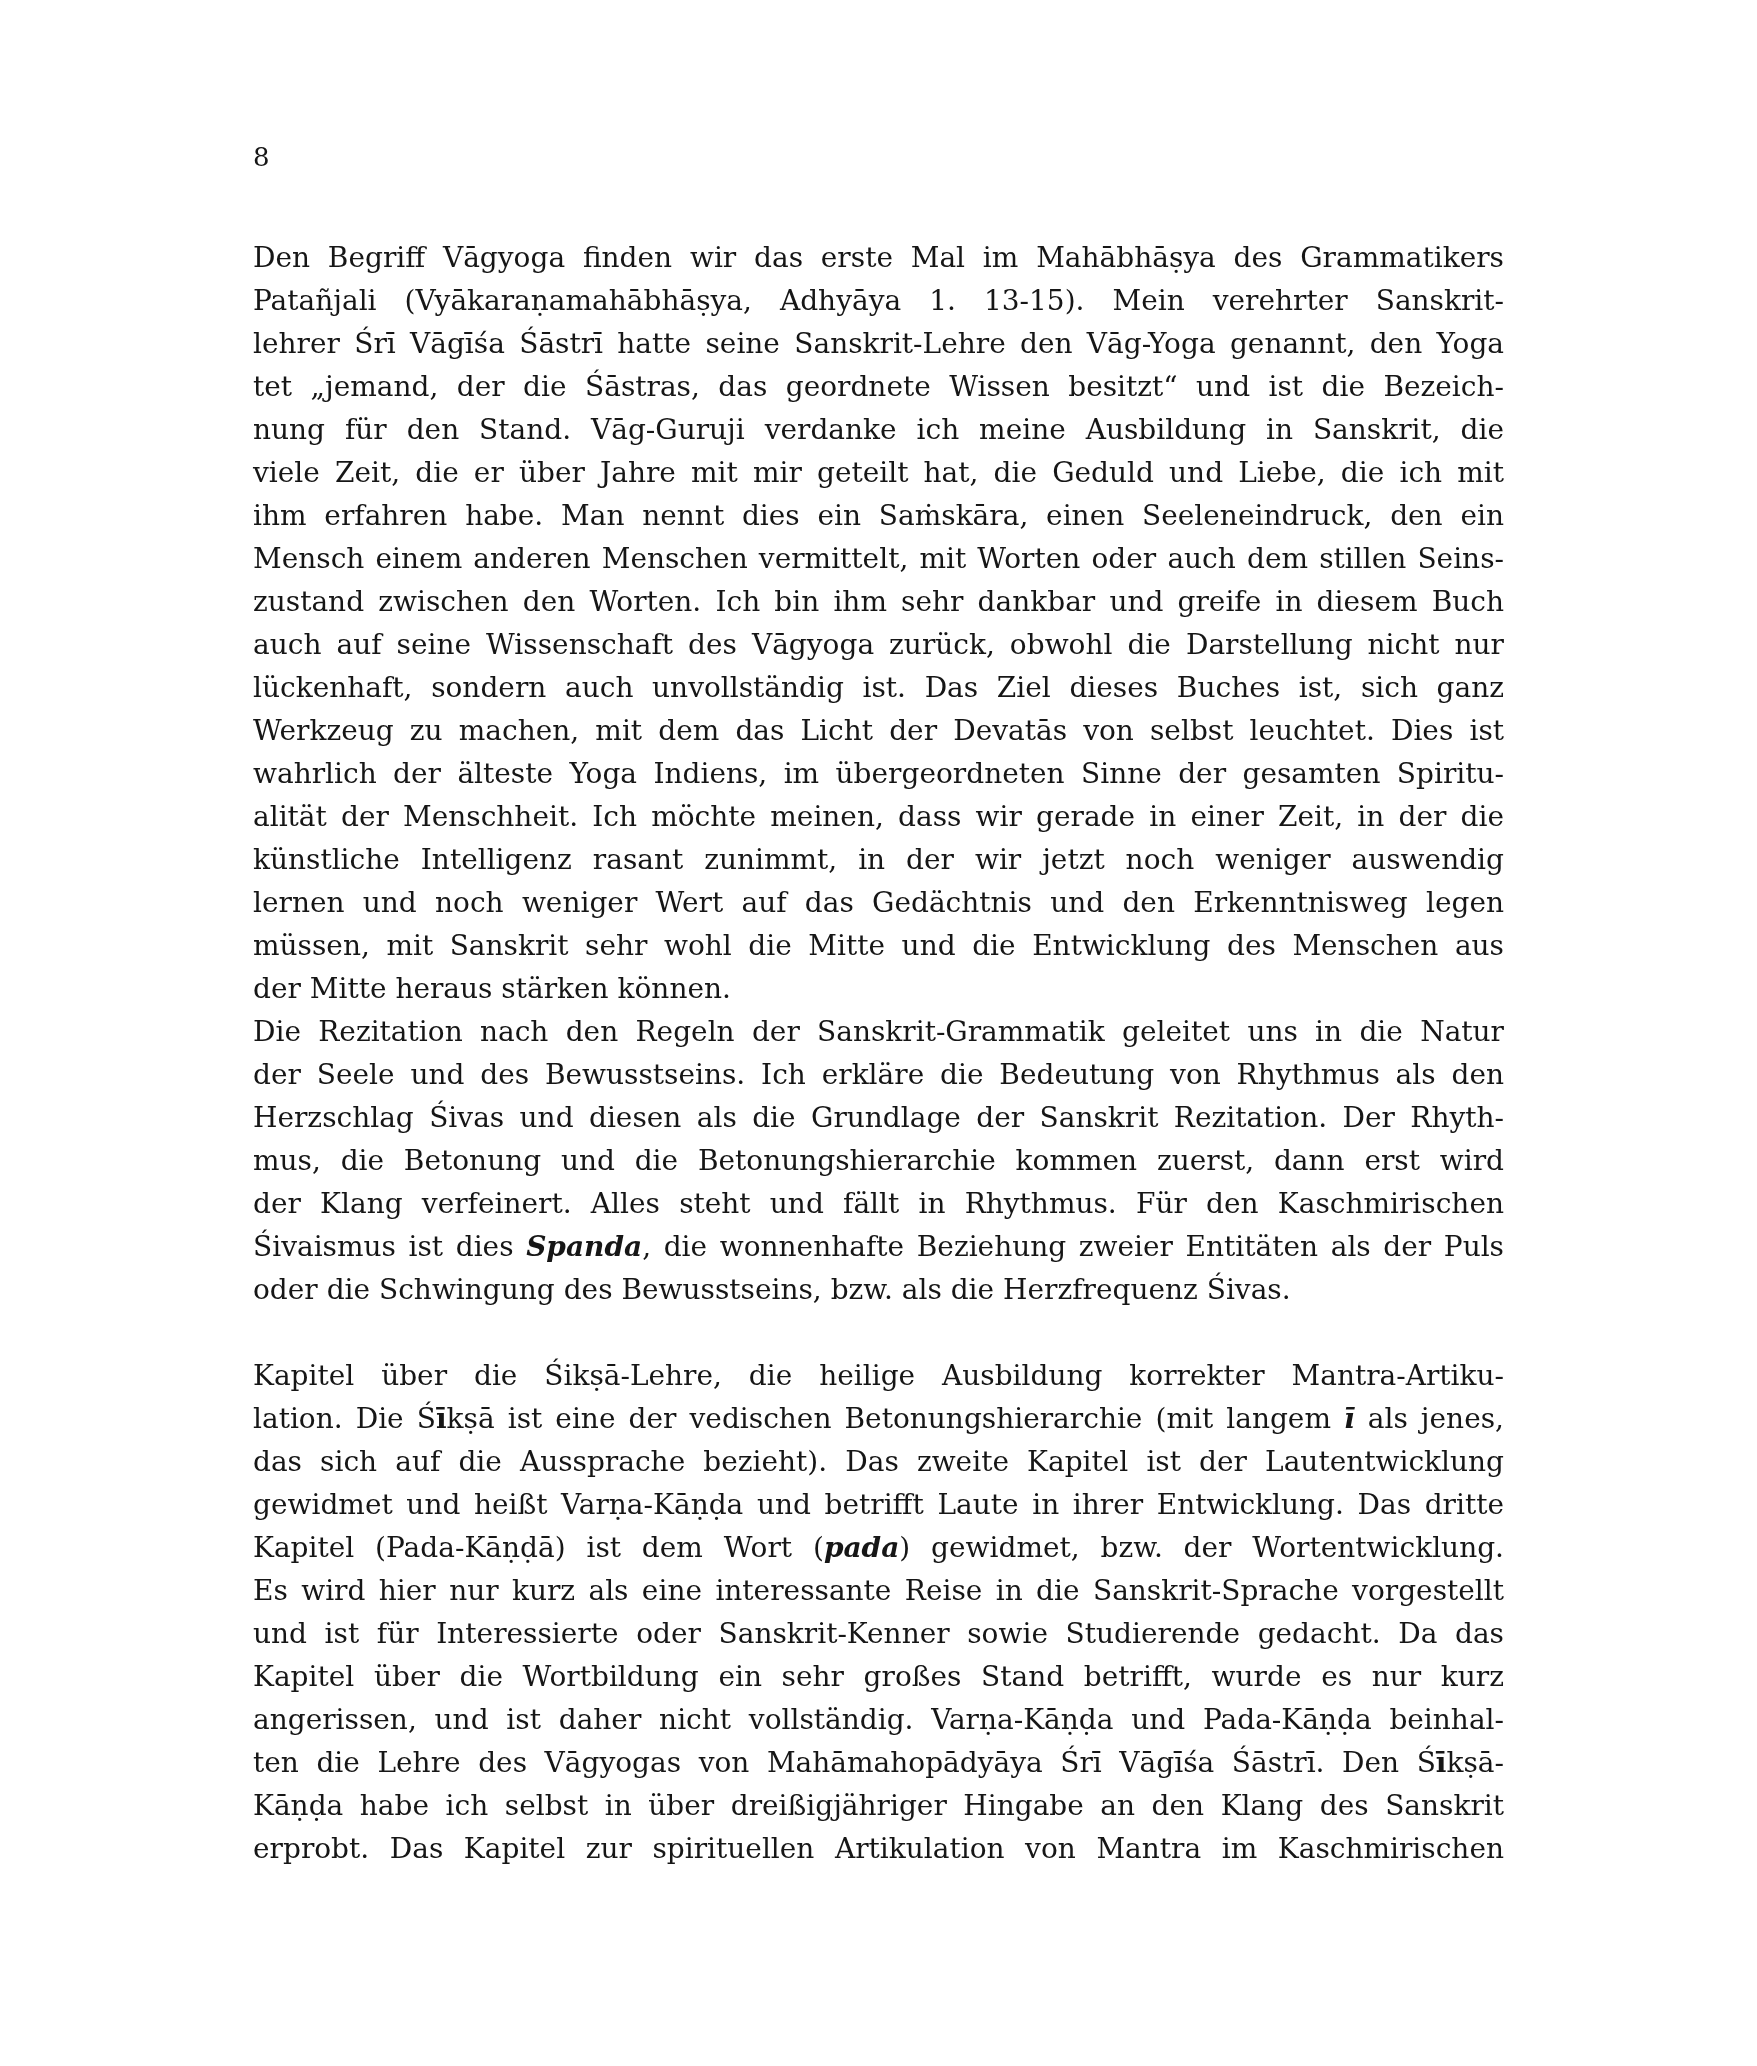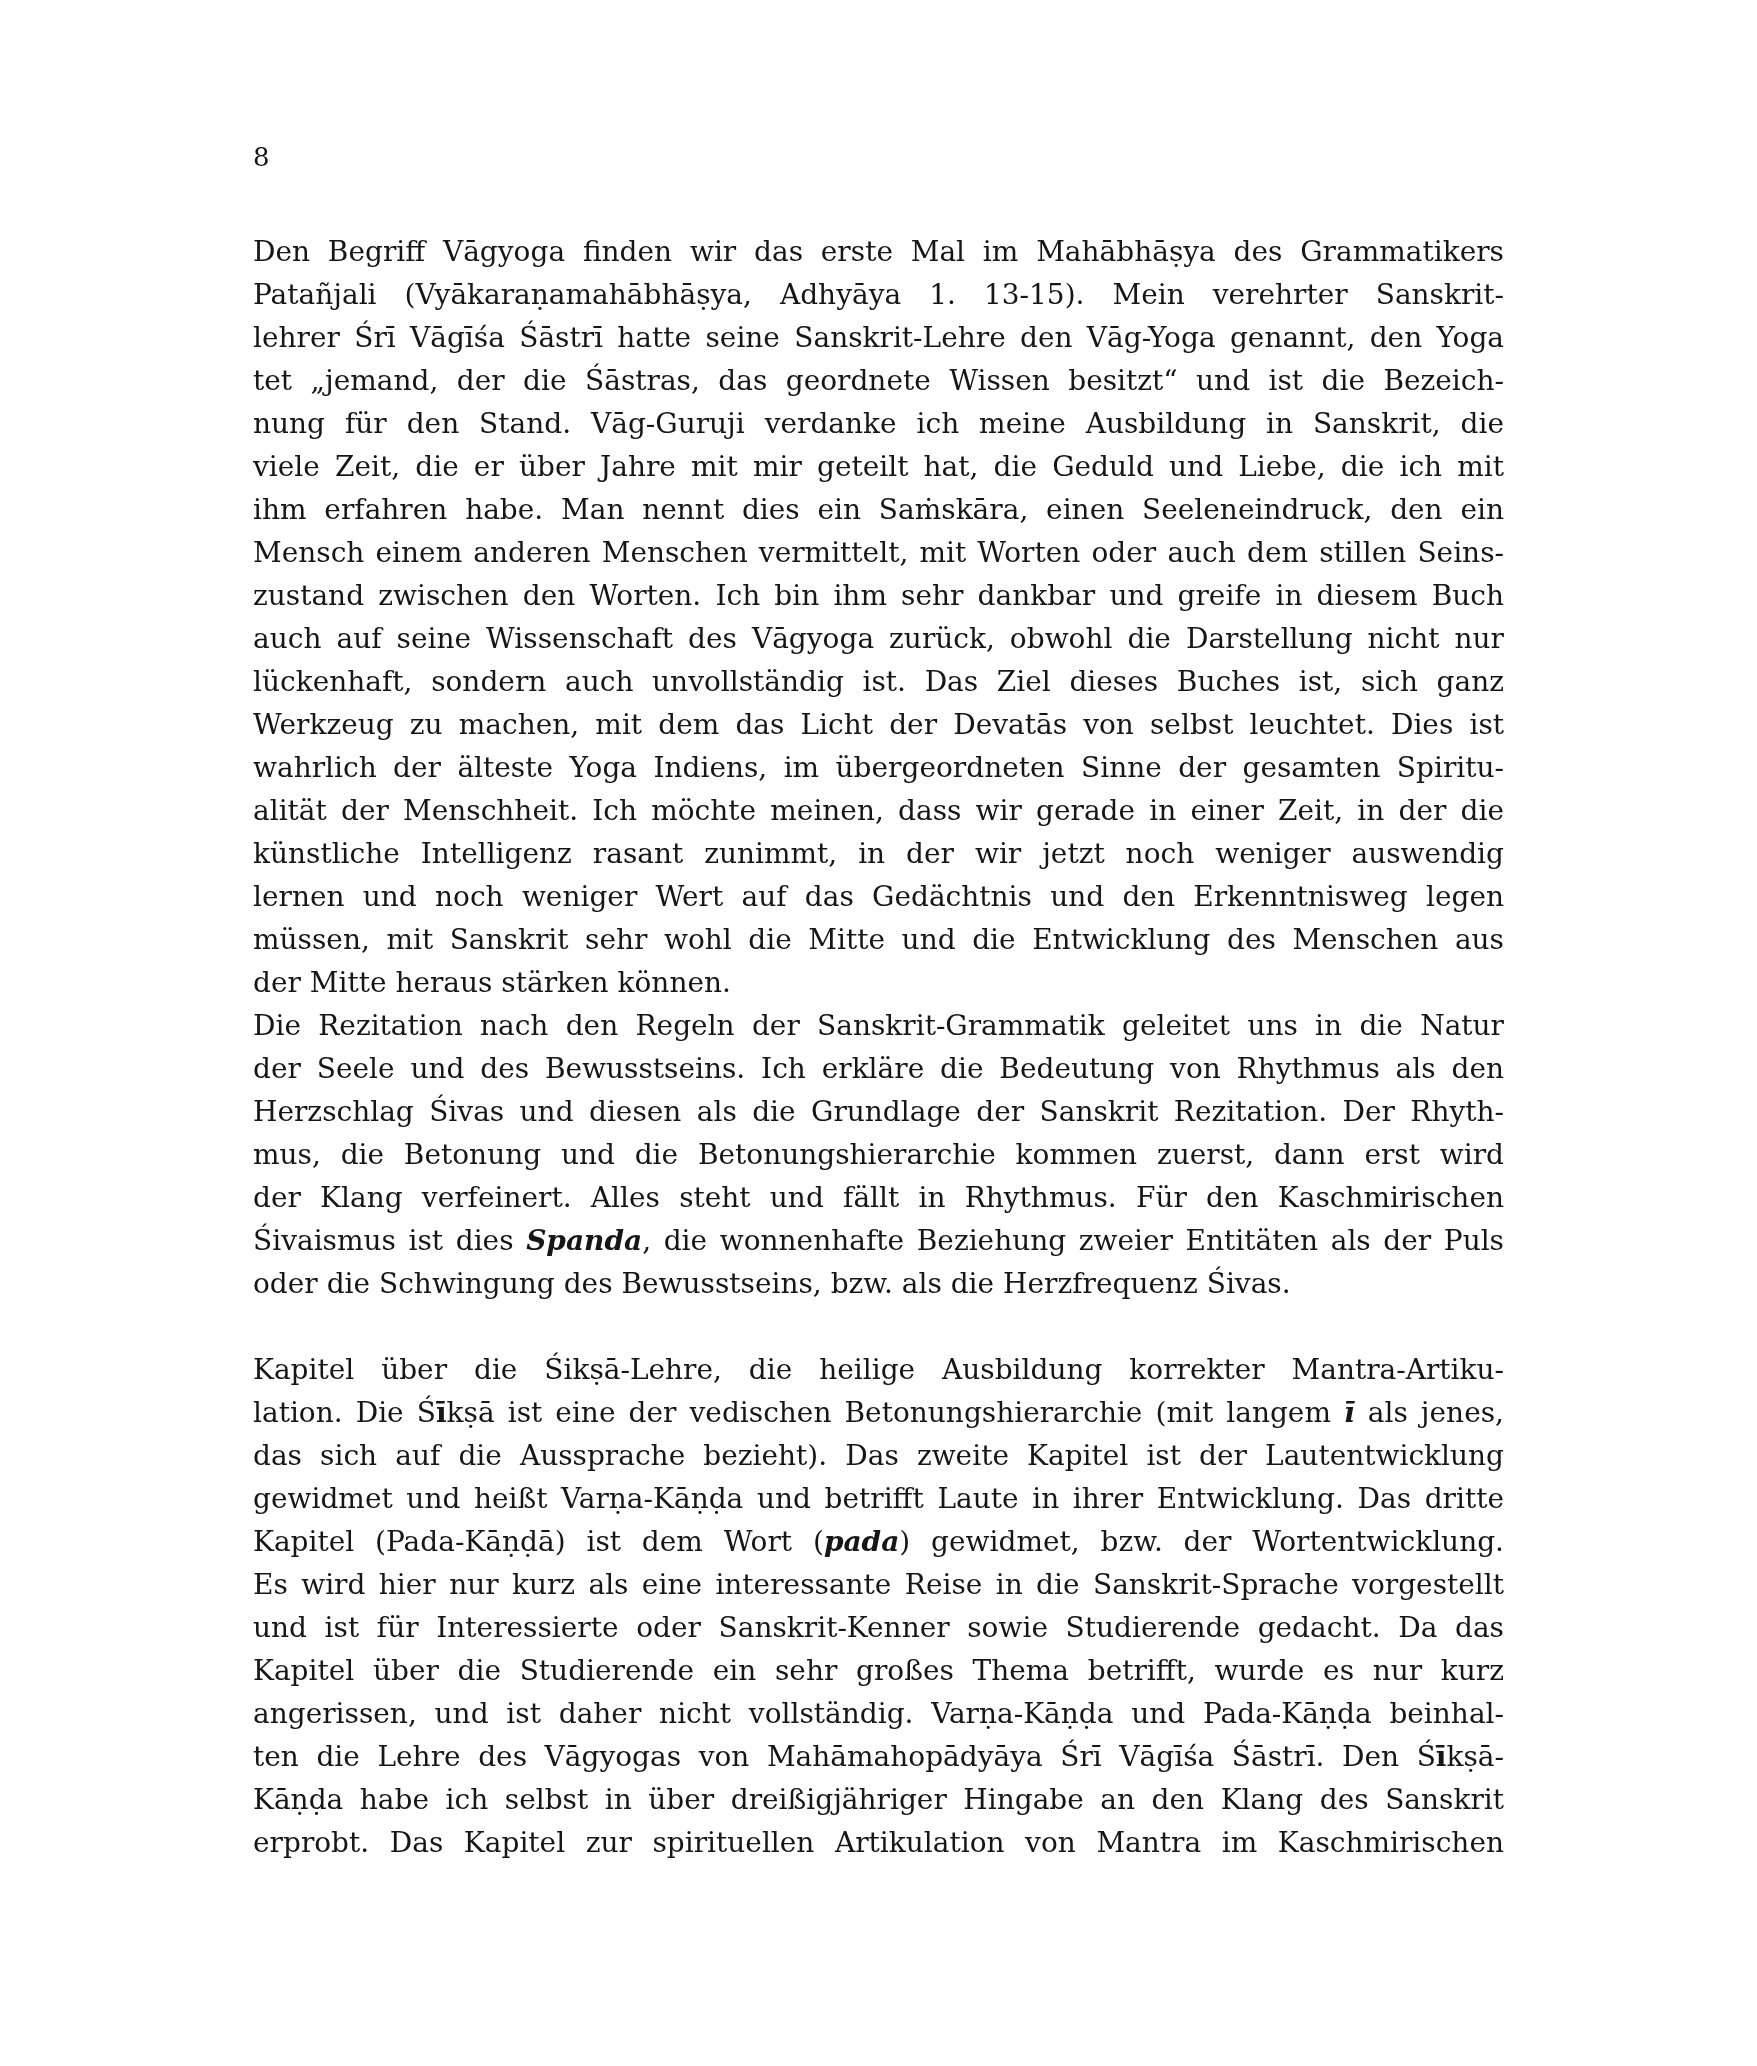--- a/index.html
+++ b/index.html
@@ -14,21 +14,21 @@
   .page-number {
     position: absolute;
     left: 253px;
     top: 144px;
     font-size: 26px;
     line-height: 26px;
   }
   .text-block {
     position: absolute;
     left: 253px;
-    top: 230px;
+    top: 236px;
     width: 1251px;
     font-size: 28px;
     line-height: 43px;
   }
   .para { margin: 0; }
   .para.gap-before { margin-top: 43px; }
   .line {
     display: block;
     text-align: justify;
     text-align-last: justify;
@@ -79,21 +79,21 @@
     </div>
 
     <div class="para gap-before">
       <span class="line">Kapitel über die Śikṣā-Lehre, die heilige Ausbildung korrekter Mantra-Artiku-</span>
       <span class="line"><span class="run">lation. Die Ś</span><b class="run">ī</b><span class="run">kṣā ist eine der vedischen Betonungshierarchie (mit langem </span><b class="run it">ī</b><span class="run"> als jenes,</span></span>
       <span class="line">das sich auf die Aussprache bezieht). Das zweite Kapitel ist der Lautentwicklung</span>
       <span class="line">gewidmet und heißt Varṇa-Kāṇḍa und betrifft Laute in ihrer Entwicklung. Das dritte</span>
       <span class="line"><span class="run">Kapitel (Pada-Kāṇḍā) ist dem Wort (</span><em class="run">pada</em><span class="run">) gewidmet, bzw. der Wortentwicklung.</span></span>
       <span class="line">Es wird hier nur kurz als eine interessante Reise in die Sanskrit-Sprache vorgestellt</span>
       <span class="line">und ist für Interessierte oder Sanskrit-Kenner sowie Studierende gedacht. Da das</span>
-      <span class="line">Kapitel über die Studierende ein sehr großes Thema betrifft, wurde es nur kurz</span>
+      <span class="line">Kapitel über die Wortbildung ein sehr großes Stand betrifft, wurde es nur kurz</span>
       <span class="line">angerissen, und ist daher nicht vollständig. Varṇa-Kāṇḍa und Pada-Kāṇḍa beinhal-</span>
       <span class="line"><span class="run">ten die Lehre des Vāgyogas von Mahāmahopādyāya Śrī Vāgīśa Śāstrī. Den Ś</span><b class="run">ī</b><span class="run">kṣā-</span></span>
       <span class="line">Kāṇḍa habe ich selbst in über dreißigjähriger Hingabe an den Klang des Sanskrit</span>
       <span class="line">erprobt. Das Kapitel zur spirituellen Artikulation von Mantra im Kaschmirischen</span>
 
     </div>
 
   </section>
 
 </main>

